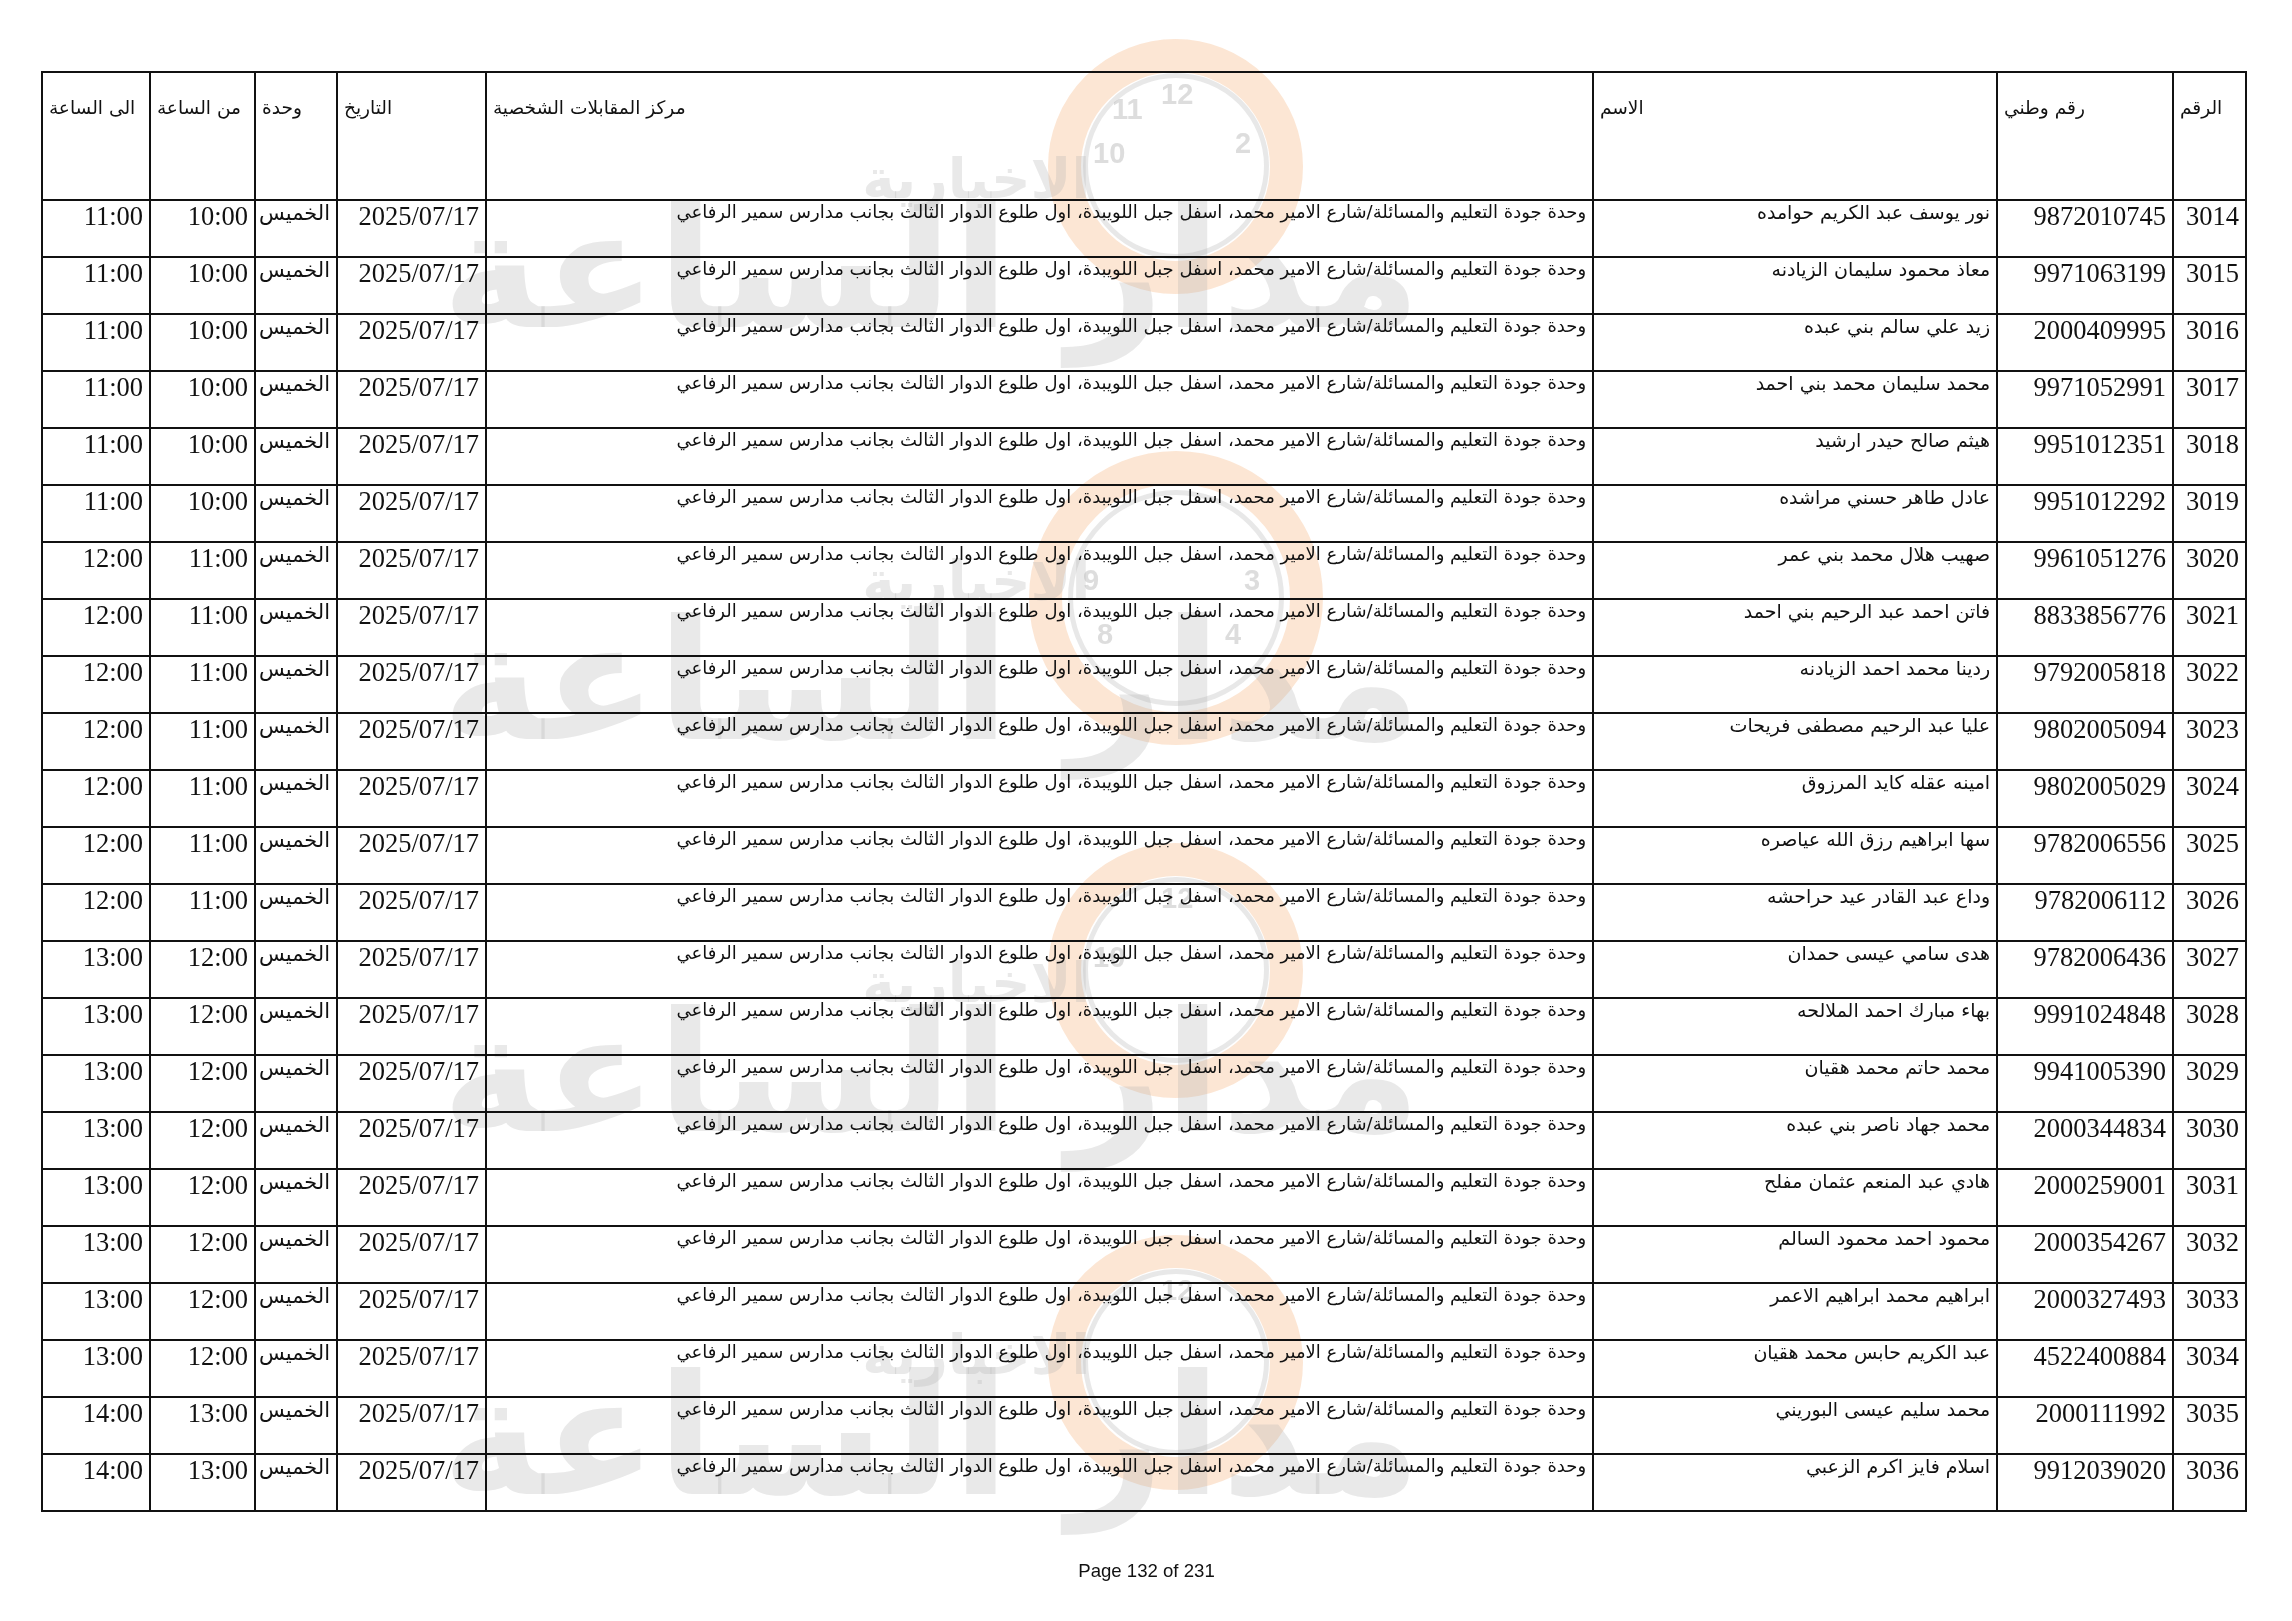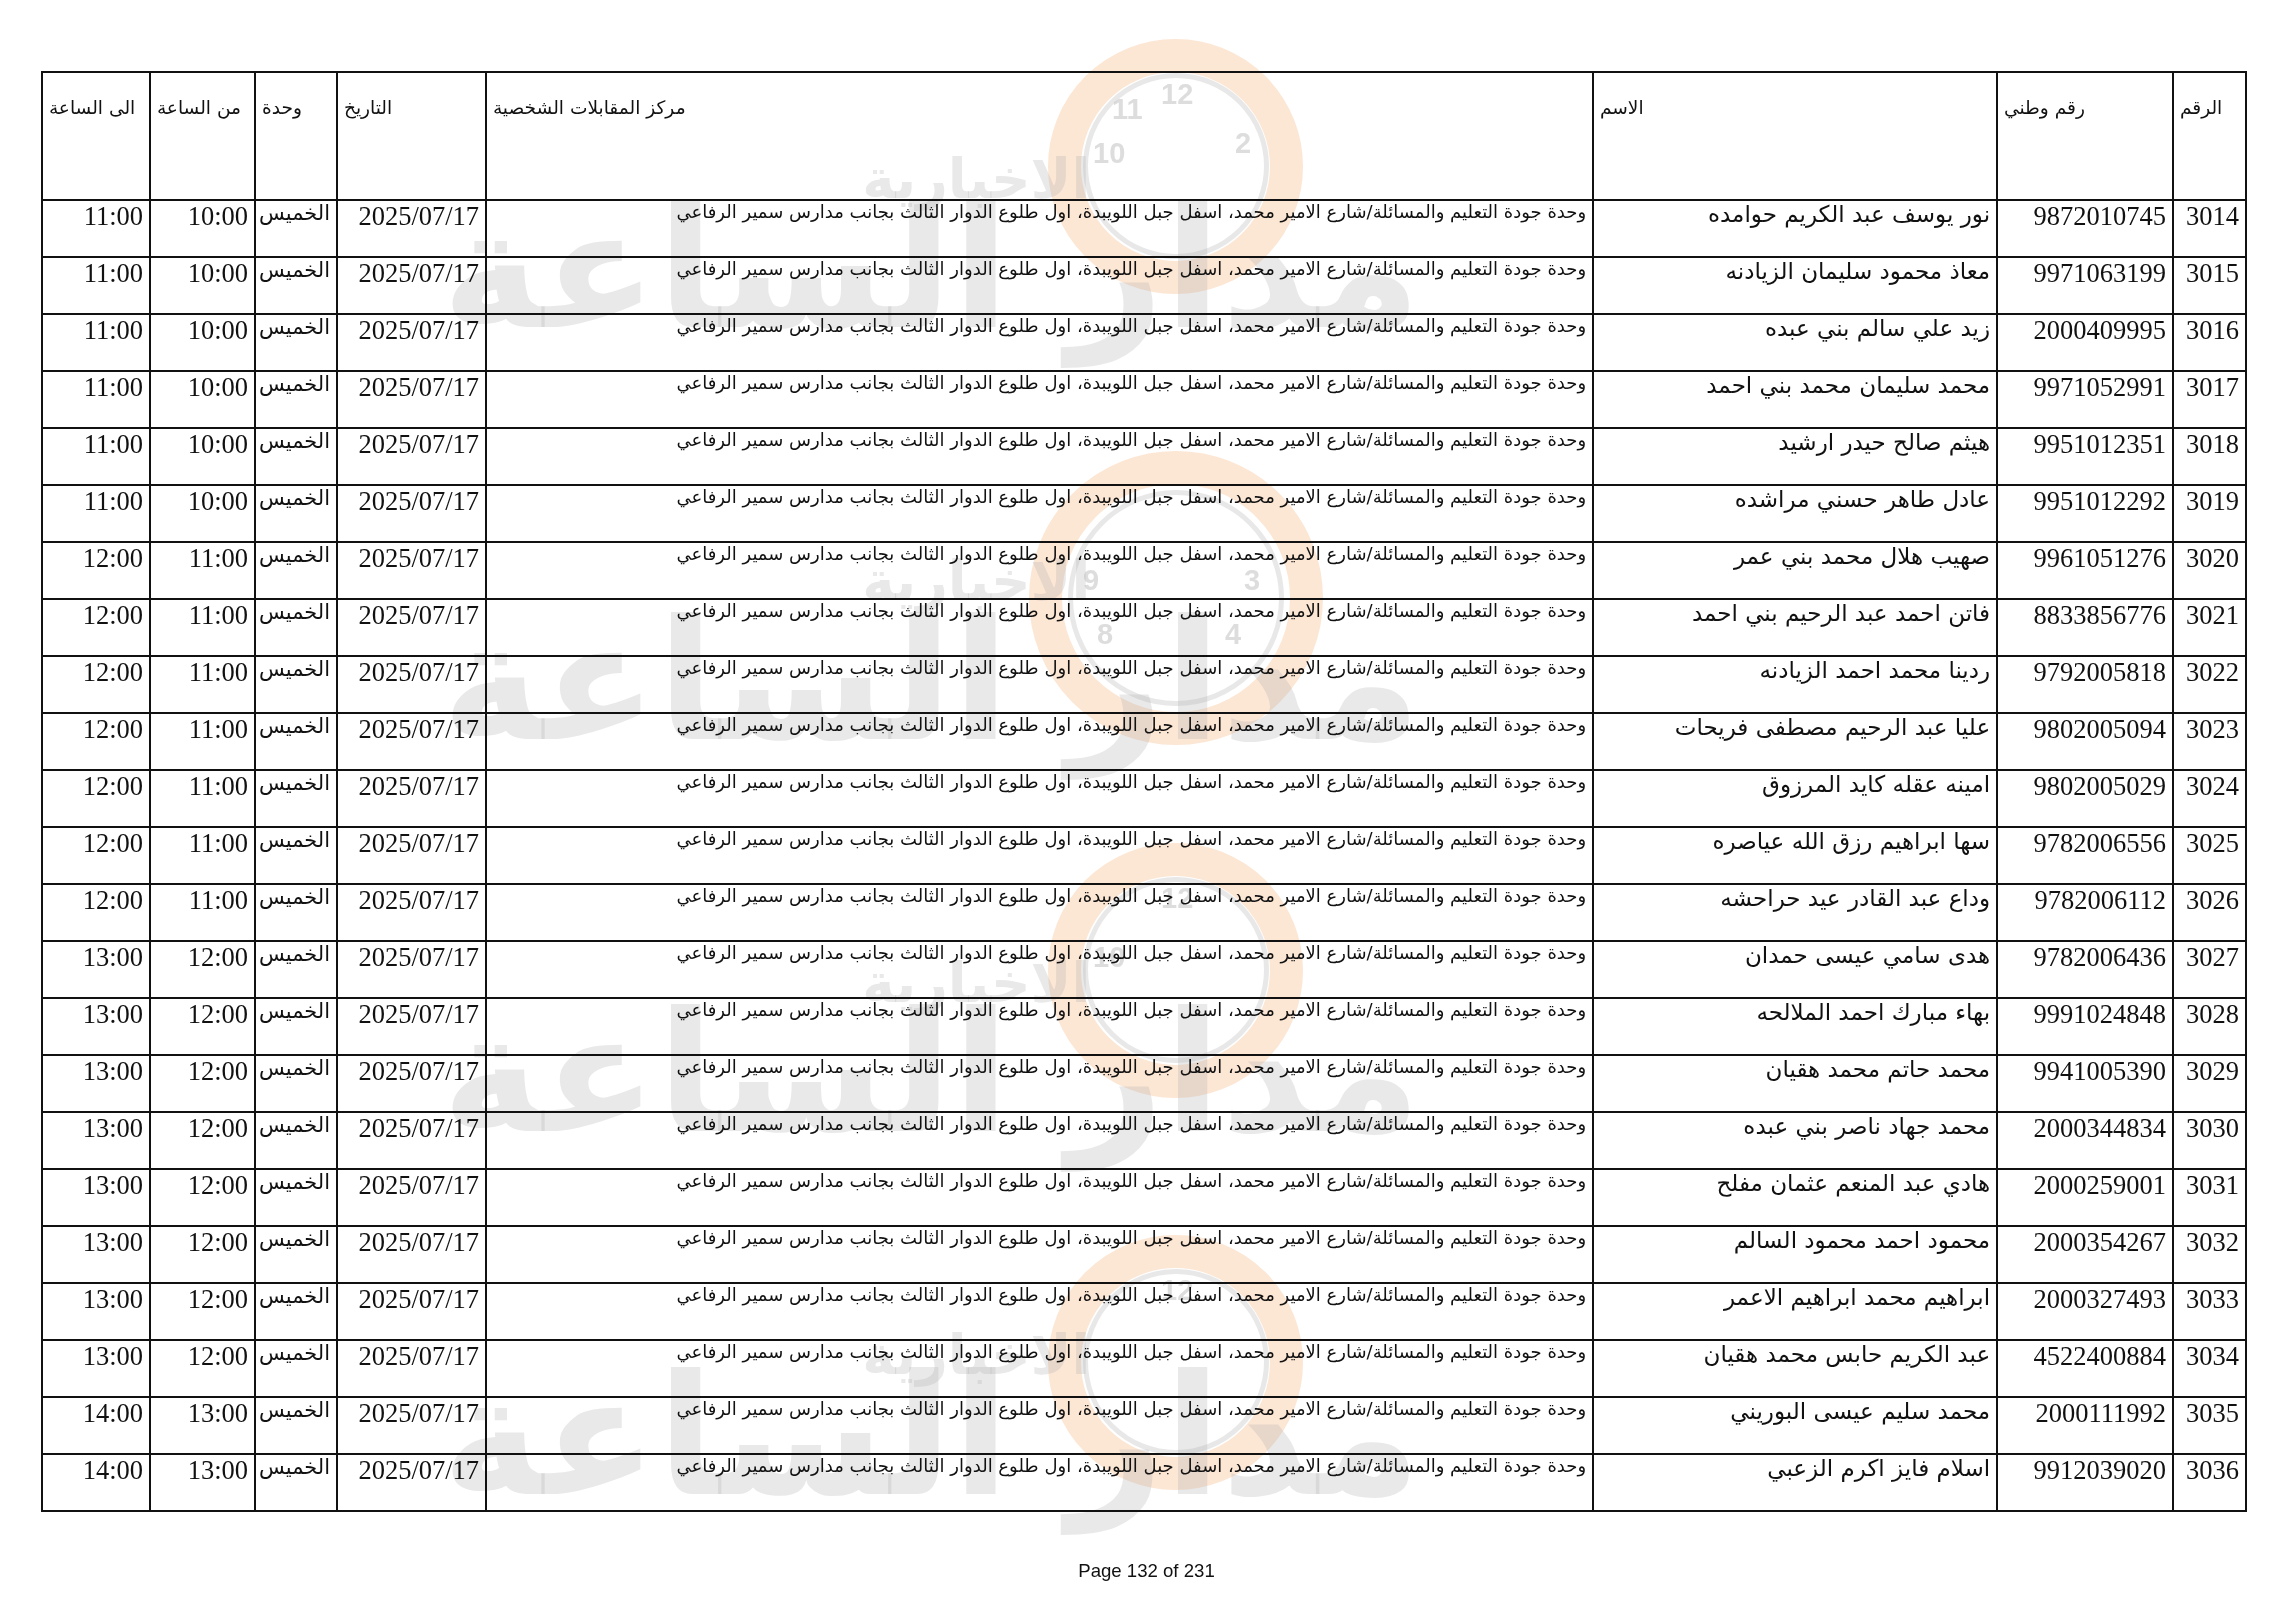--- a/index.html
+++ b/index.html
@@ -11,21 +11,21 @@
   .wm-big { position:absolute; font-family:"DejaVu Sans", sans-serif; font-weight:bold; color:rgba(175,175,175,0.28); direction:rtl; white-space:nowrap; }
   table.sched { position:absolute; left:41px; top:71px; width:2203px; border-collapse:collapse; table-layout:fixed; z-index:1; direction:rtl; }
   table.sched td, table.sched th { border:2.5px solid #111; padding:0 5.9px; font-weight:normal; vertical-align:top; overflow:hidden; white-space:nowrap; }
   table.sched th { height:102px; font-family:"DejaVu Sans", sans-serif; font-size:18.6px; text-align:left; padding-top:24px; color:#111; }
   table.sched td { height:55px; color:#111; }
   .c-id, .c-nat, .c-date, .c-from, .c-to { font-family:"Liberation Serif", serif; font-size:26.5px; text-align:right; }
   td.c-id { padding-top:11.8px; }
   td.c-nat { padding-top:7.8px; padding-right:3.9px; }
   td.c-date { padding-top:9.8px; }
   td.c-from, td.c-to { padding-top:9.8px; }
-  td.c-name { font-family:"DejaVu Sans", sans-serif; font-size:23px; text-align:right; padding-top:15.7px; padding-right:9.8px; }
+  td.c-name { font-family:"DejaVu Sans", sans-serif; font-size:19px; text-align:right; padding-top:15.7px; padding-right:9.8px; }
   td.c-center { font-family:"DejaVu Sans", sans-serif; font-size:18px; text-align:right; padding-top:5.9px; padding-right:3.9px; }
   td.c-day { font-family:"DejaVu Sans", sans-serif; font-size:21px; text-align:right; padding-top:13.7px; }
   .footer { position:absolute; left:0; width:2293px; top:1560px; text-align:center; font-family:"Liberation Sans", sans-serif; font-size:18.6px; color:#111; z-index:1; }
 </style>
 </head>
 <body>
 
 <div class="watermark" style="left:872px; top:39px; width:549px; height:470px;">
   <div class="wm-ring" style="left:176px; top:0px; width:255px; height:255px;"></div>
   <div class="wm-face" style="left:211px; top:34px; width:186px; height:186px;"></div>

